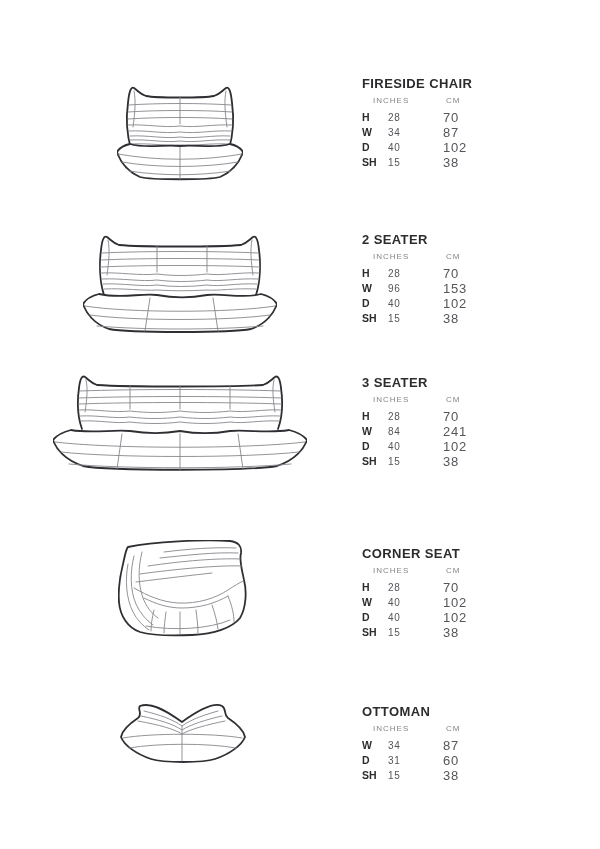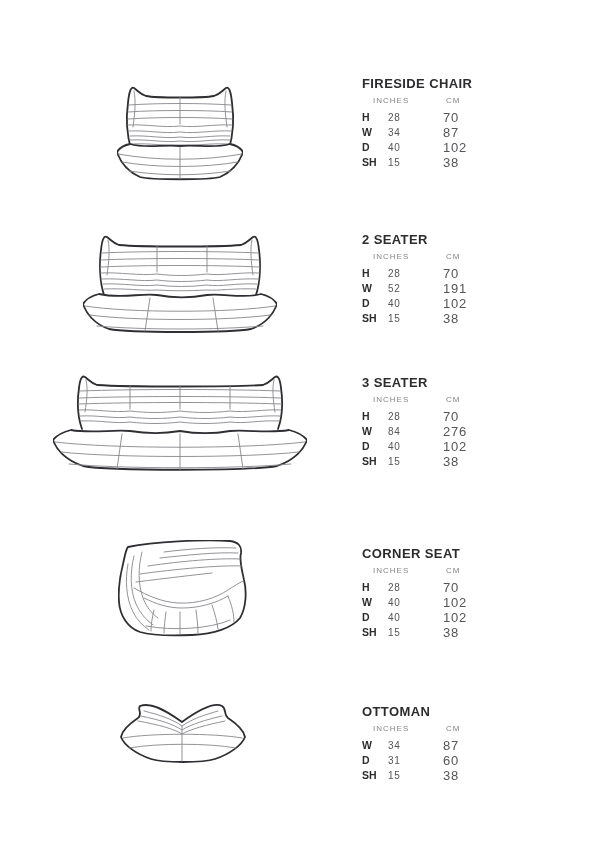--- a/index.html
+++ b/index.html
@@ -115,22 +115,22 @@
       <div class="title">2 SEATER</div>
       <div class="hdr hin">INCHES</div>
       <div class="hdr hcm">CM</div>
       <div class="trow r0">
         <span class="lbl">H</span>
         <span class="vin">28</span>
         <span class="vcm">70</span>
       </div>
       <div class="trow r1">
         <span class="lbl">W</span>
-        <span class="vin">52</span>
-        <span class="vcm">191</span>
+        <span class="vin">96</span>
+        <span class="vcm">153</span>
       </div>
       <div class="trow r2">
         <span class="lbl">D</span>
         <span class="vin">40</span>
         <span class="vcm">102</span>
       </div>
       <div class="trow r3">
         <span class="lbl">SH</span>
         <span class="vin">15</span>
         <span class="vcm">38</span>
@@ -167,21 +167,21 @@
       <div class="hdr hin">INCHES</div>
       <div class="hdr hcm">CM</div>
       <div class="trow r0">
         <span class="lbl">H</span>
         <span class="vin">28</span>
         <span class="vcm">70</span>
       </div>
       <div class="trow r1">
         <span class="lbl">W</span>
         <span class="vin">84</span>
-        <span class="vcm">276</span>
+        <span class="vcm">241</span>
       </div>
       <div class="trow r2">
         <span class="lbl">D</span>
         <span class="vin">40</span>
         <span class="vcm">102</span>
       </div>
       <div class="trow r3">
         <span class="lbl">SH</span>
         <span class="vin">15</span>
         <span class="vcm">38</span>

